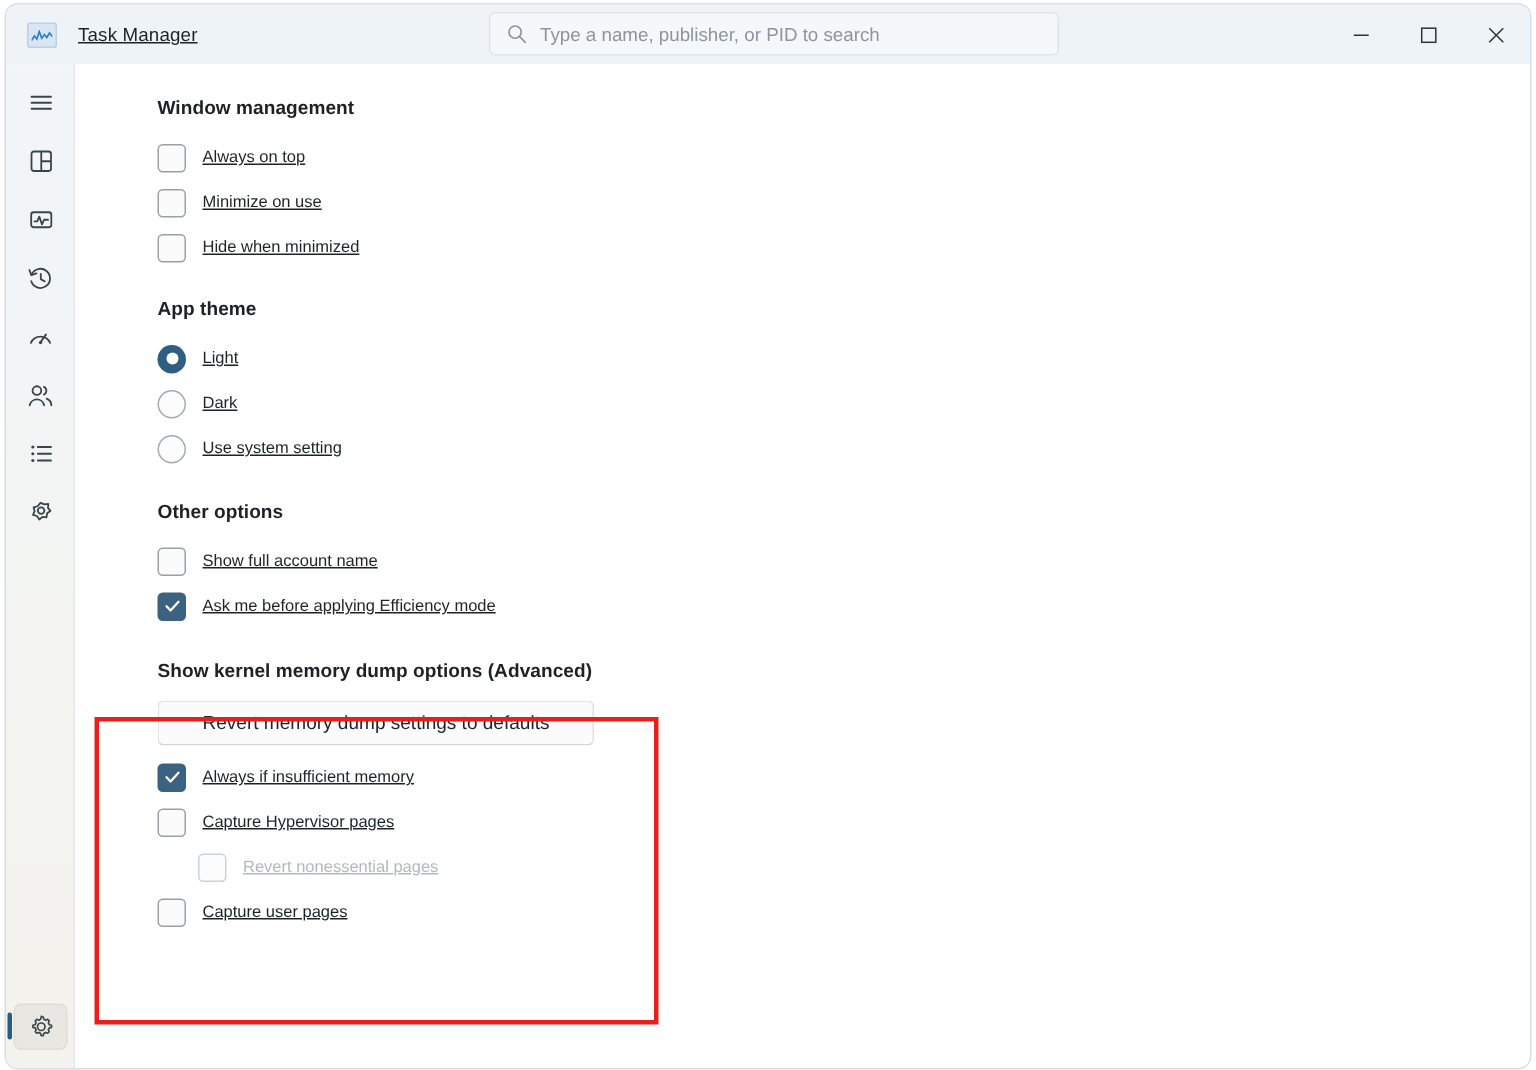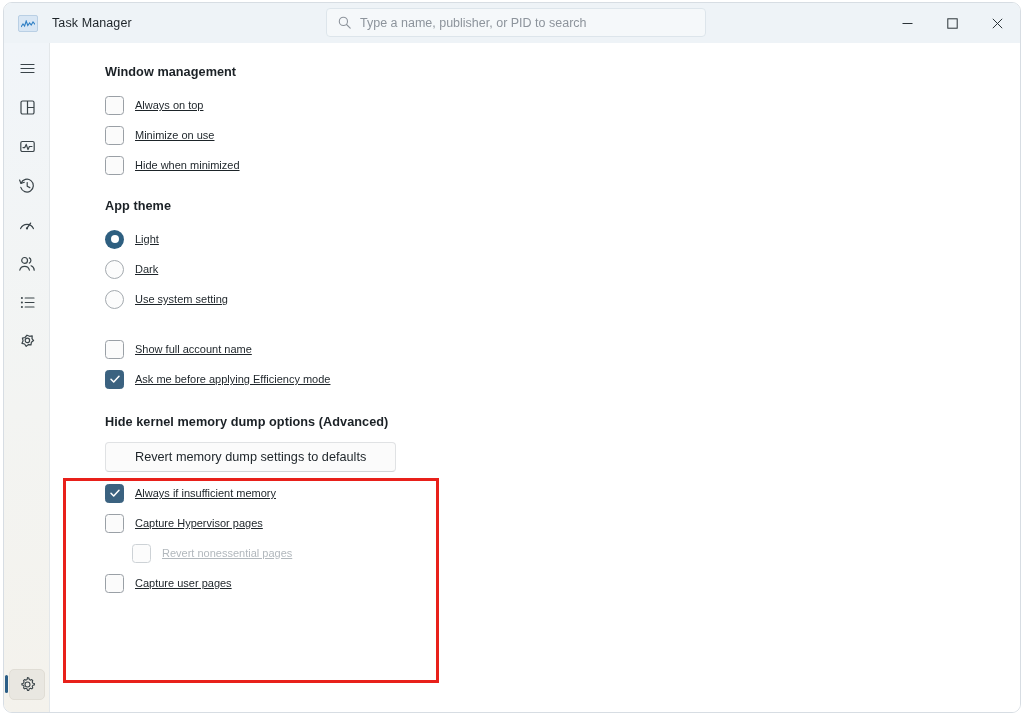--- a/index.html
+++ b/index.html
@@ -45,20 +45,21 @@
   #app-icon .spark {
     position:absolute; left:2px; bottom:2px;
     width: 14px; height: 9px;
   }
   #app-title {
     margin-left: 14px;
     font-size: 12.5px;
     color: #1d2429;
     letter-spacing: .1px;
     white-space: nowrap;
+    text-decoration: underline;
   }
   
   #search-box {
     position: absolute;
     left: 322px; top: 5px;
     width: 380px; height: 29px;
     background: #f5f8fa;
     border: 1px solid #dde5eb;
     border-radius: 4px;
     display: flex; align-items: center;
@@ -404,41 +405,42 @@
 
         <div class="opt-row">
           <span class="rb">
             
           </span>
           <span class="opt-label">Use system setting</span>
         </div>
       </div>
 
       <div class="group" id="grp-other">
+        <div class="group-title">Other options</div>
 
         <div class="opt-row">
           <span class="cb">
             
           </span>
           <span class="opt-label">Show full account name</span>
         </div>
 
 
         <div class="opt-row">
           <span class="cb checked">
             <svg class="tick" width="12" height="12" viewBox="0 0 12 12">
               <polyline points="2,6.2 4.7,9 10,3.2" fill="none" stroke="#ffffff" stroke-width="1.5" stroke-linecap="round" stroke-linejoin="round"></polyline>
             </svg>
           </span>
           <span class="opt-label">Ask me before applying Efficiency mode</span>
         </div>
       </div>
 
       <div class="group" id="grp-dump">
-        <div class="group-title">Hide kernel memory dump options (Advanced)</div>
+        <div class="group-title">Show kernel memory dump options (Advanced)</div>
 
         <button id="revert-button">Revert memory dump settings to defaults</button>
 
         <div class="opt-row">
           <span class="cb checked">
             <svg class="tick" width="12" height="12" viewBox="0 0 12 12">
               <polyline points="2,6.2 4.7,9 10,3.2" fill="none" stroke="#ffffff" stroke-width="1.5" stroke-linecap="round" stroke-linejoin="round"></polyline>
             </svg>
           </span>
           <span class="opt-label">Always if insufficient memory</span>

